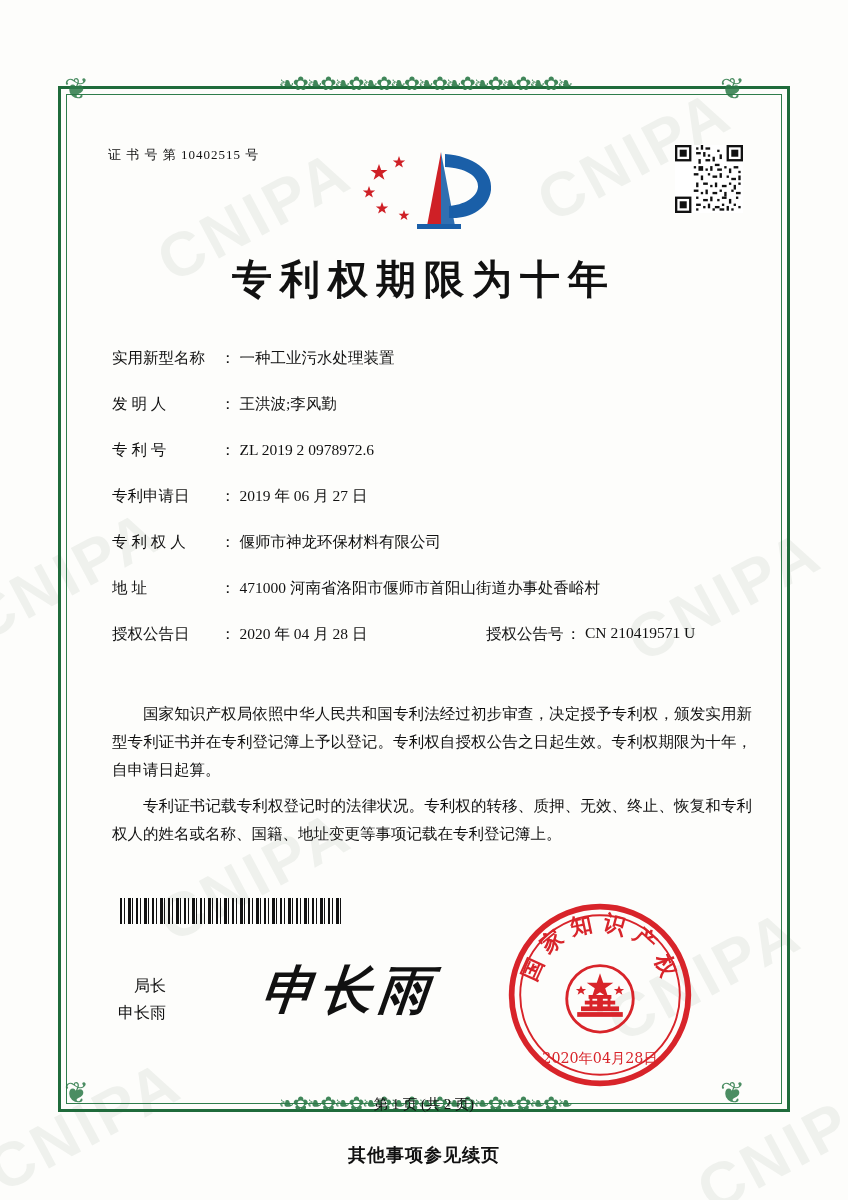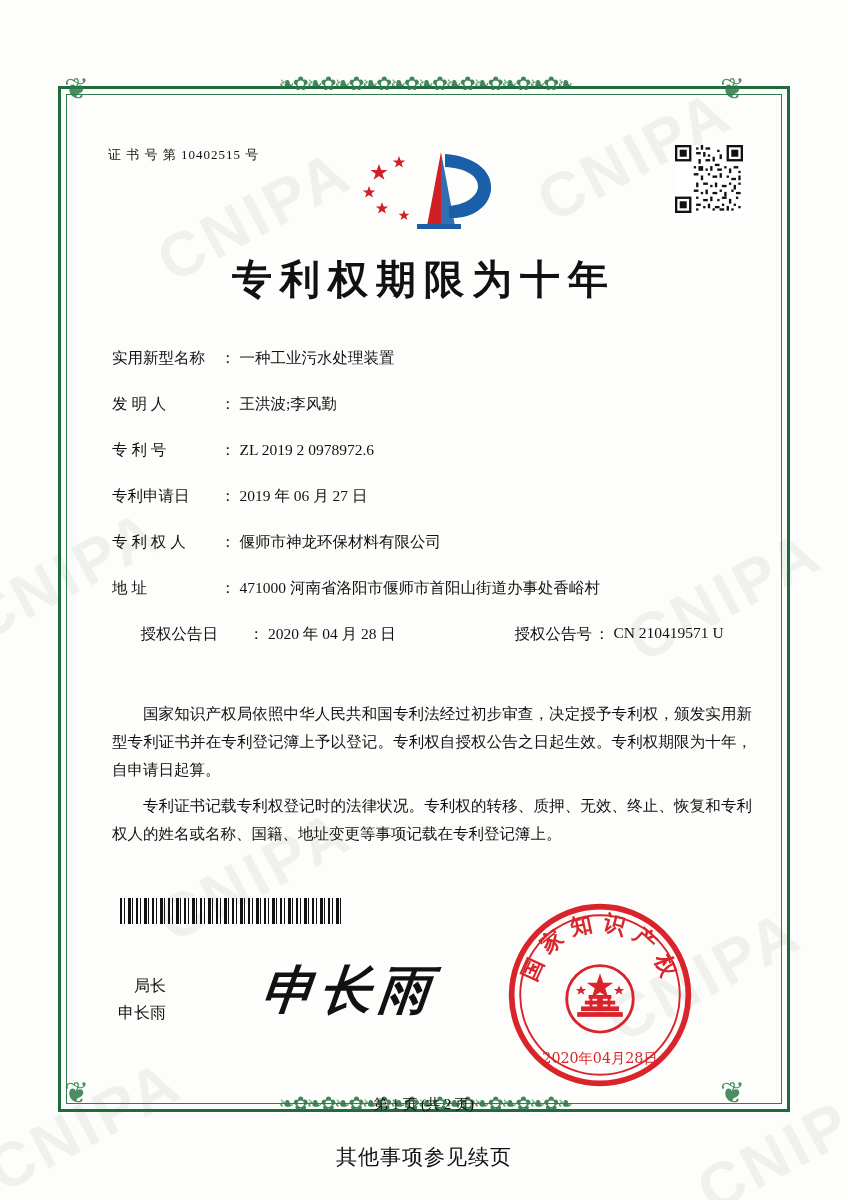--- a/index.html
+++ b/index.html
@@ -127,21 +127,20 @@
     position: absolute;
     left: 112px;
     top: 348px;
     width: 640px;
   }
   .field-row {
     display: flex;
     align-items: baseline;
     margin-bottom: 25px;
     font-size: 15.5px;
-    justify-content: center;
   }
   .f-label {
     width: 108px;
     flex: 0 0 108px;
     letter-spacing: 0px;
     white-space: nowrap;
   }
   .f-colon { margin-right: 4px; }
   .f-value { flex: 1; }
 
@@ -217,22 +216,22 @@
     left: 0; right: 0;
     top: 1095px;
     text-align: center;
     font-size: 14.5px;
   }
   .note {
     position: absolute;
     left: 0; right: 0;
     top: 1143px;
     text-align: center;
-    font-size: 21px;
-    font-weight: normal;
+    font-size: 18px;
+    font-weight: bold;
     letter-spacing: 1px;
   }
 </style>
 </head>
 <body>
 
 <div class="page">
 
   <div class="watermark wm1">CNIPA</div>
   <div class="watermark wm2">CNIPA</div>

